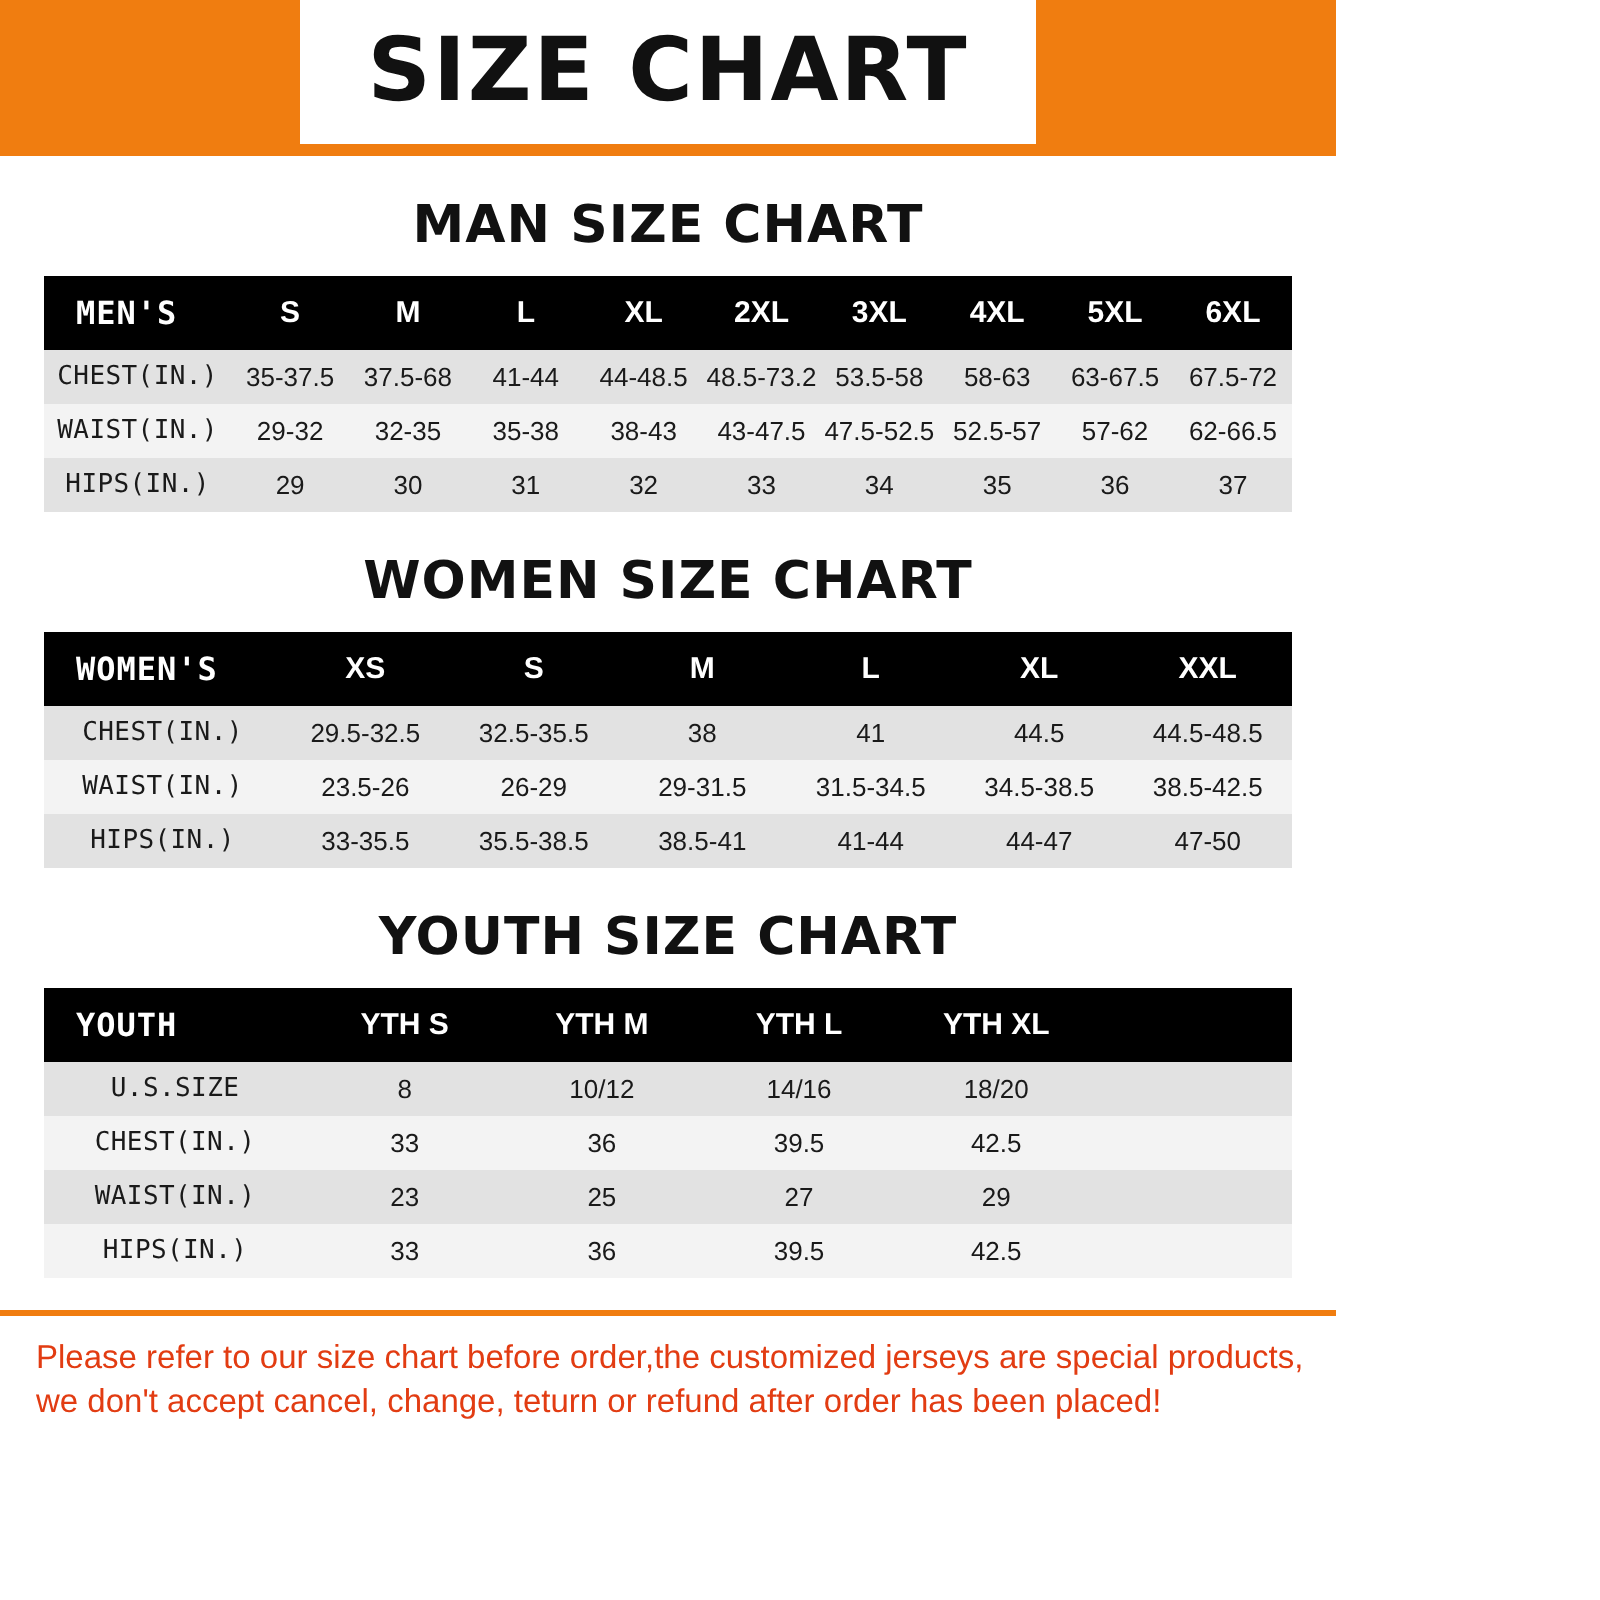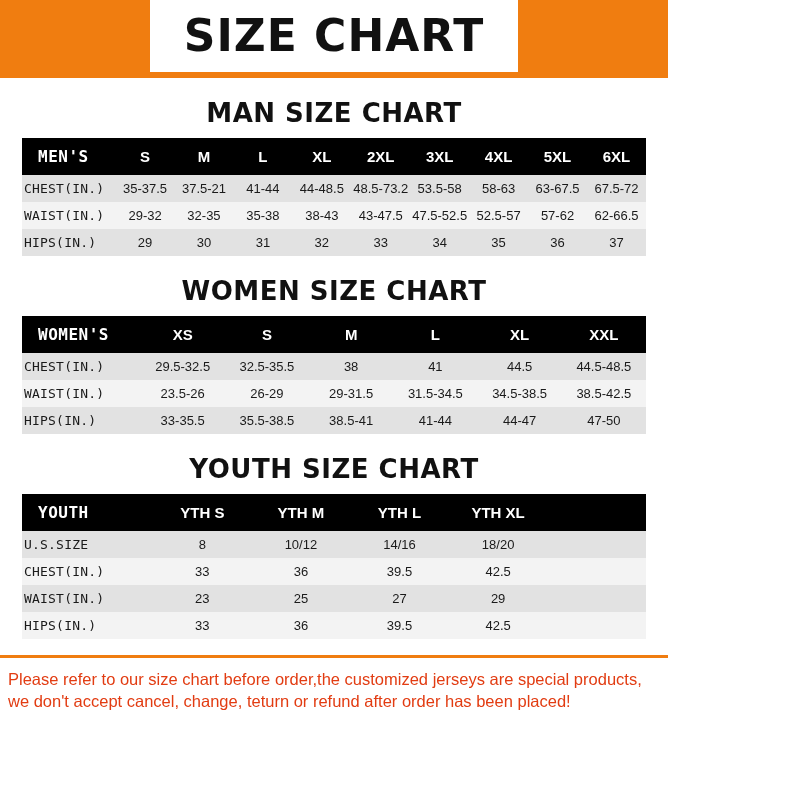--- a/index.html
+++ b/index.html
@@ -89,32 +89,32 @@
     font-family: "DejaVu Sans Mono", monospace;
     font-size: 16px;
     letter-spacing: 0.5px;
   }
   table.chart tbody tr.odd td { background: #e2e2e2; }
   table.chart tbody tr.even td { background: #f3f3f3; }
   table.chart tbody td.rowlabel {
     font-family: "DejaVu Sans Mono", monospace;
     font-size: 13px;
     letter-spacing: 0.2px;
-    text-align: left;
+    text-align: center;
   }
 
   
   .men col.c0 { width: 15%; }
   .women col.c0 { width: 19%; }
   .youth col.c0 { width: 21%; }
 
   
   .note {
     margin-top: 16px;
-    padding: 10px 18px 0 8px;
+    padding: 10px 18px 0 18px;
     border-top: 3px solid #f07d10;
     color: #e23c12;
     font-size: 16.5px;
     line-height: 1.35;
     font-family: "Liberation Sans", sans-serif;
   }
   .note div { white-space: nowrap; }
 </style>
 </head>
 <body>
@@ -154,21 +154,21 @@
           <th>3XL</th>
           <th>4XL</th>
           <th>5XL</th>
           <th>6XL</th>
         </tr>
       </thead>
       <tbody>
         <tr class="odd">
           <td class="rowlabel">CHEST(IN.)</td>
           <td>35-37.5</td>
-          <td>37.5-21</td>
+          <td>37.5-68</td>
           <td>41-44</td>
           <td>44-48.5</td>
           <td>48.5-73.2</td>
           <td>53.5-58</td>
           <td>58-63</td>
           <td>63-67.5</td>
           <td>67.5-72</td>
         </tr>
         <tr class="even">
           <td class="rowlabel">WAIST(IN.)</td>

